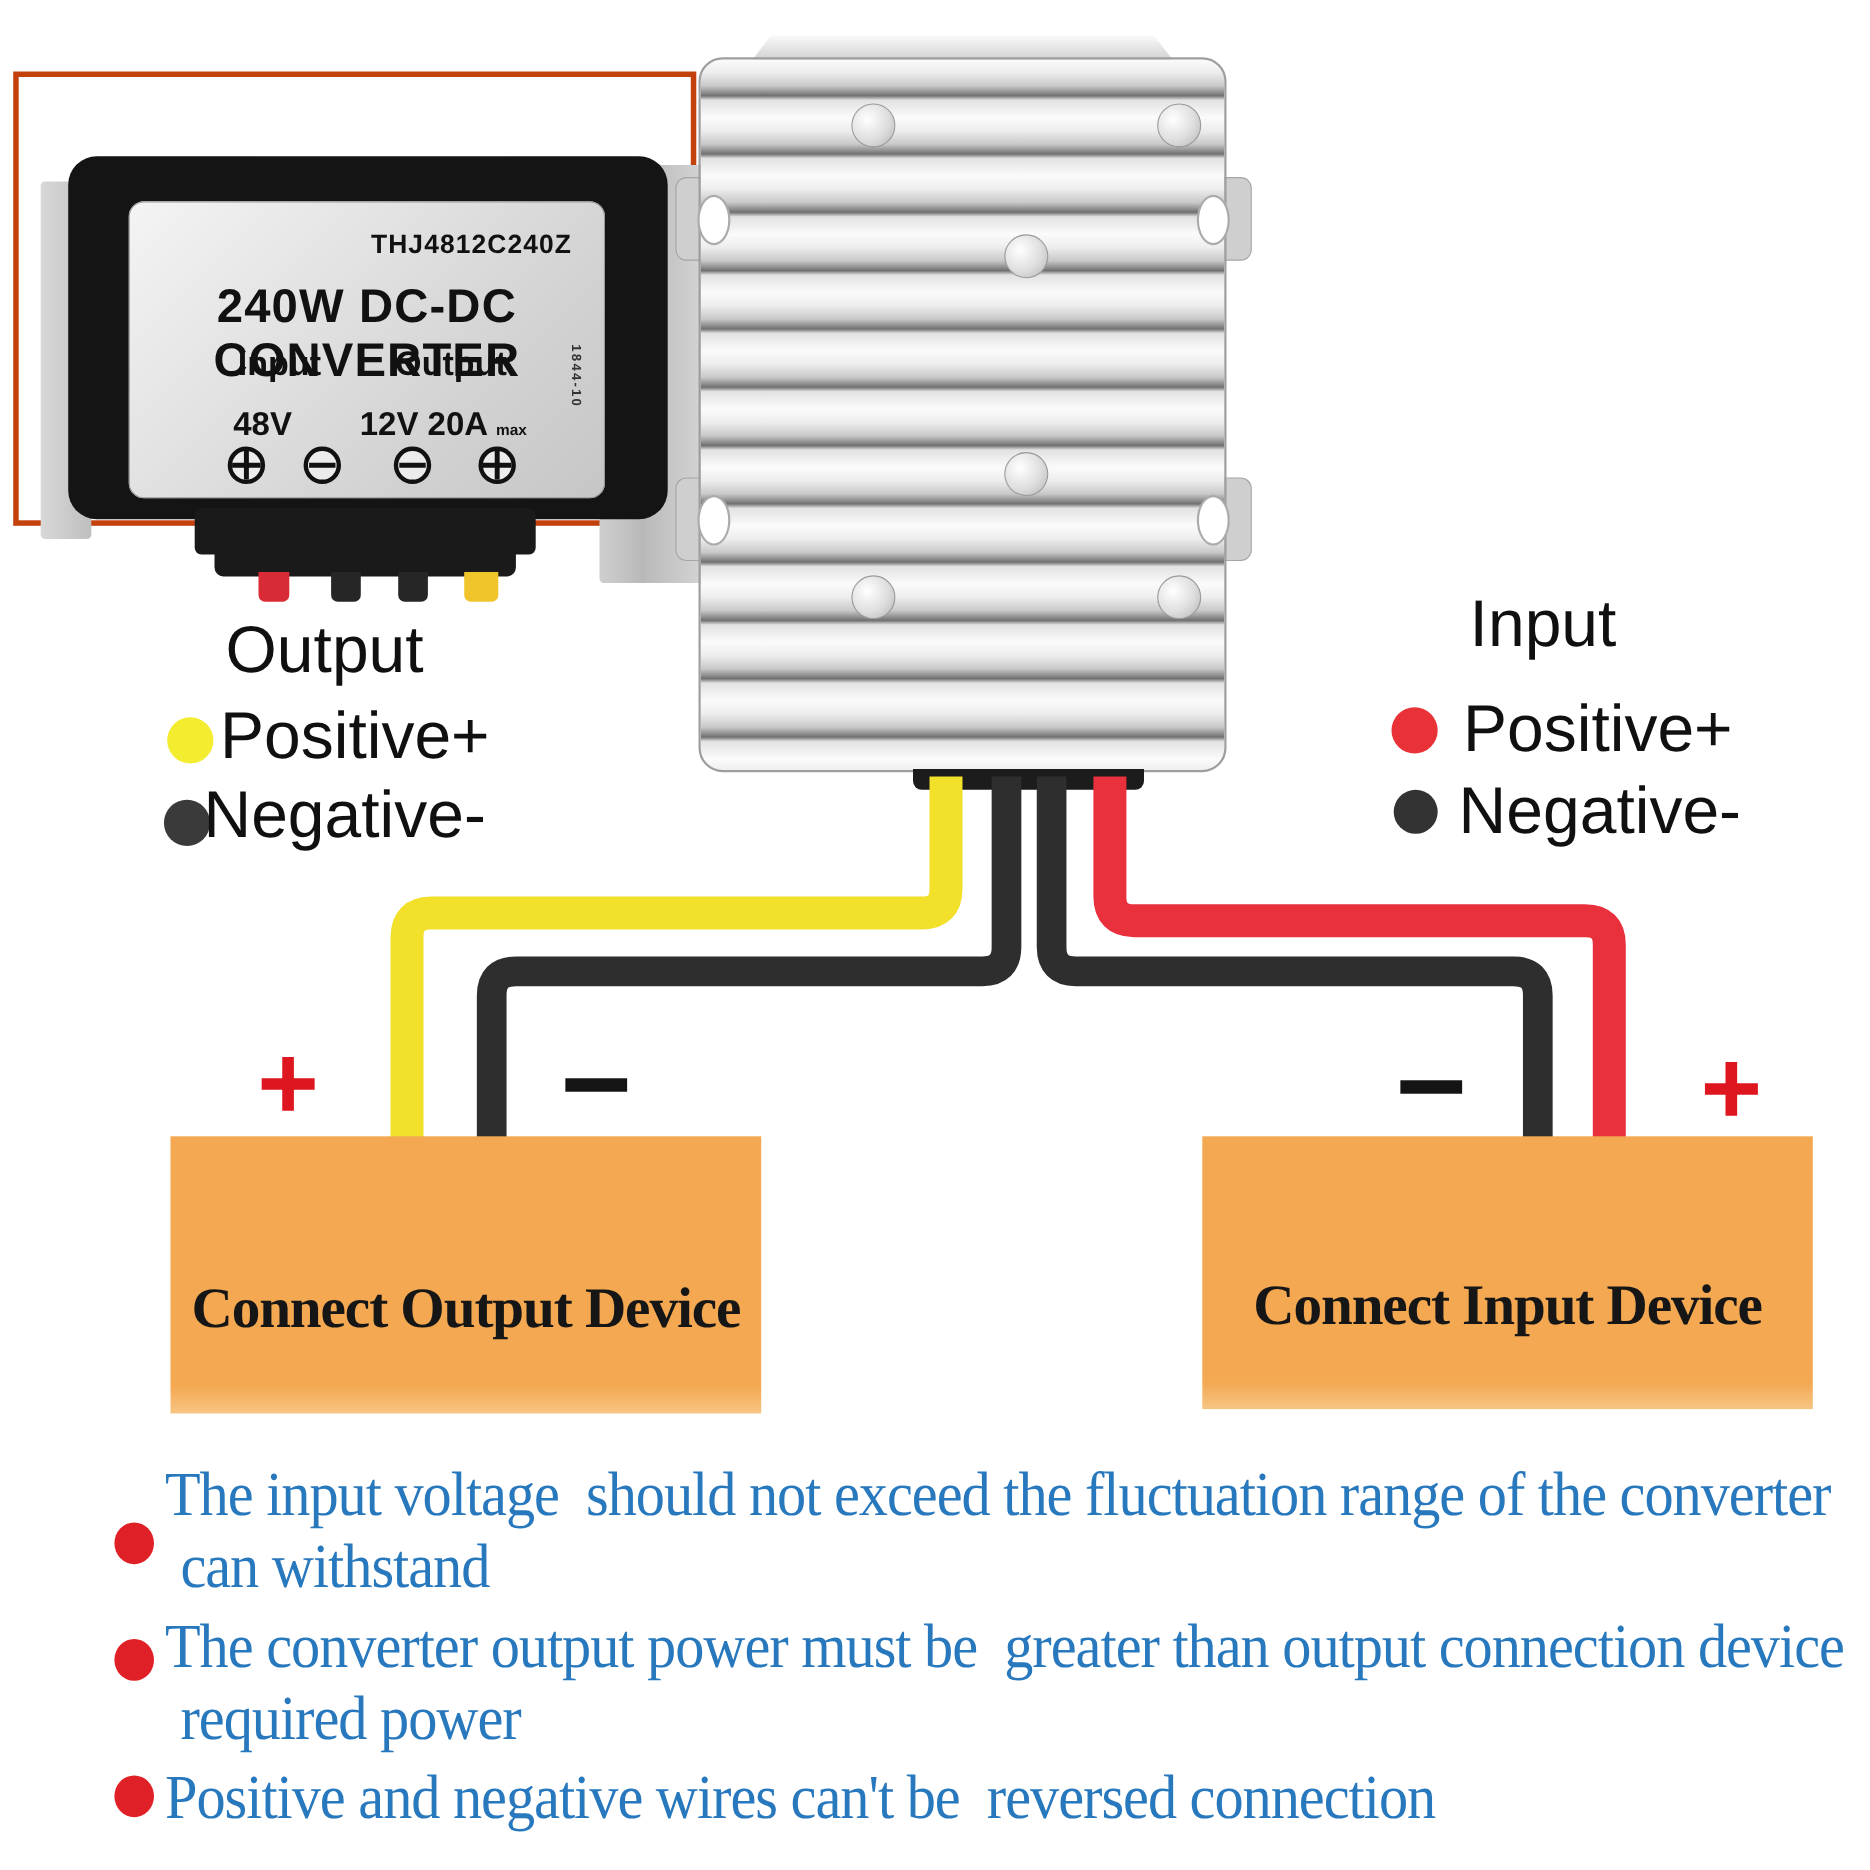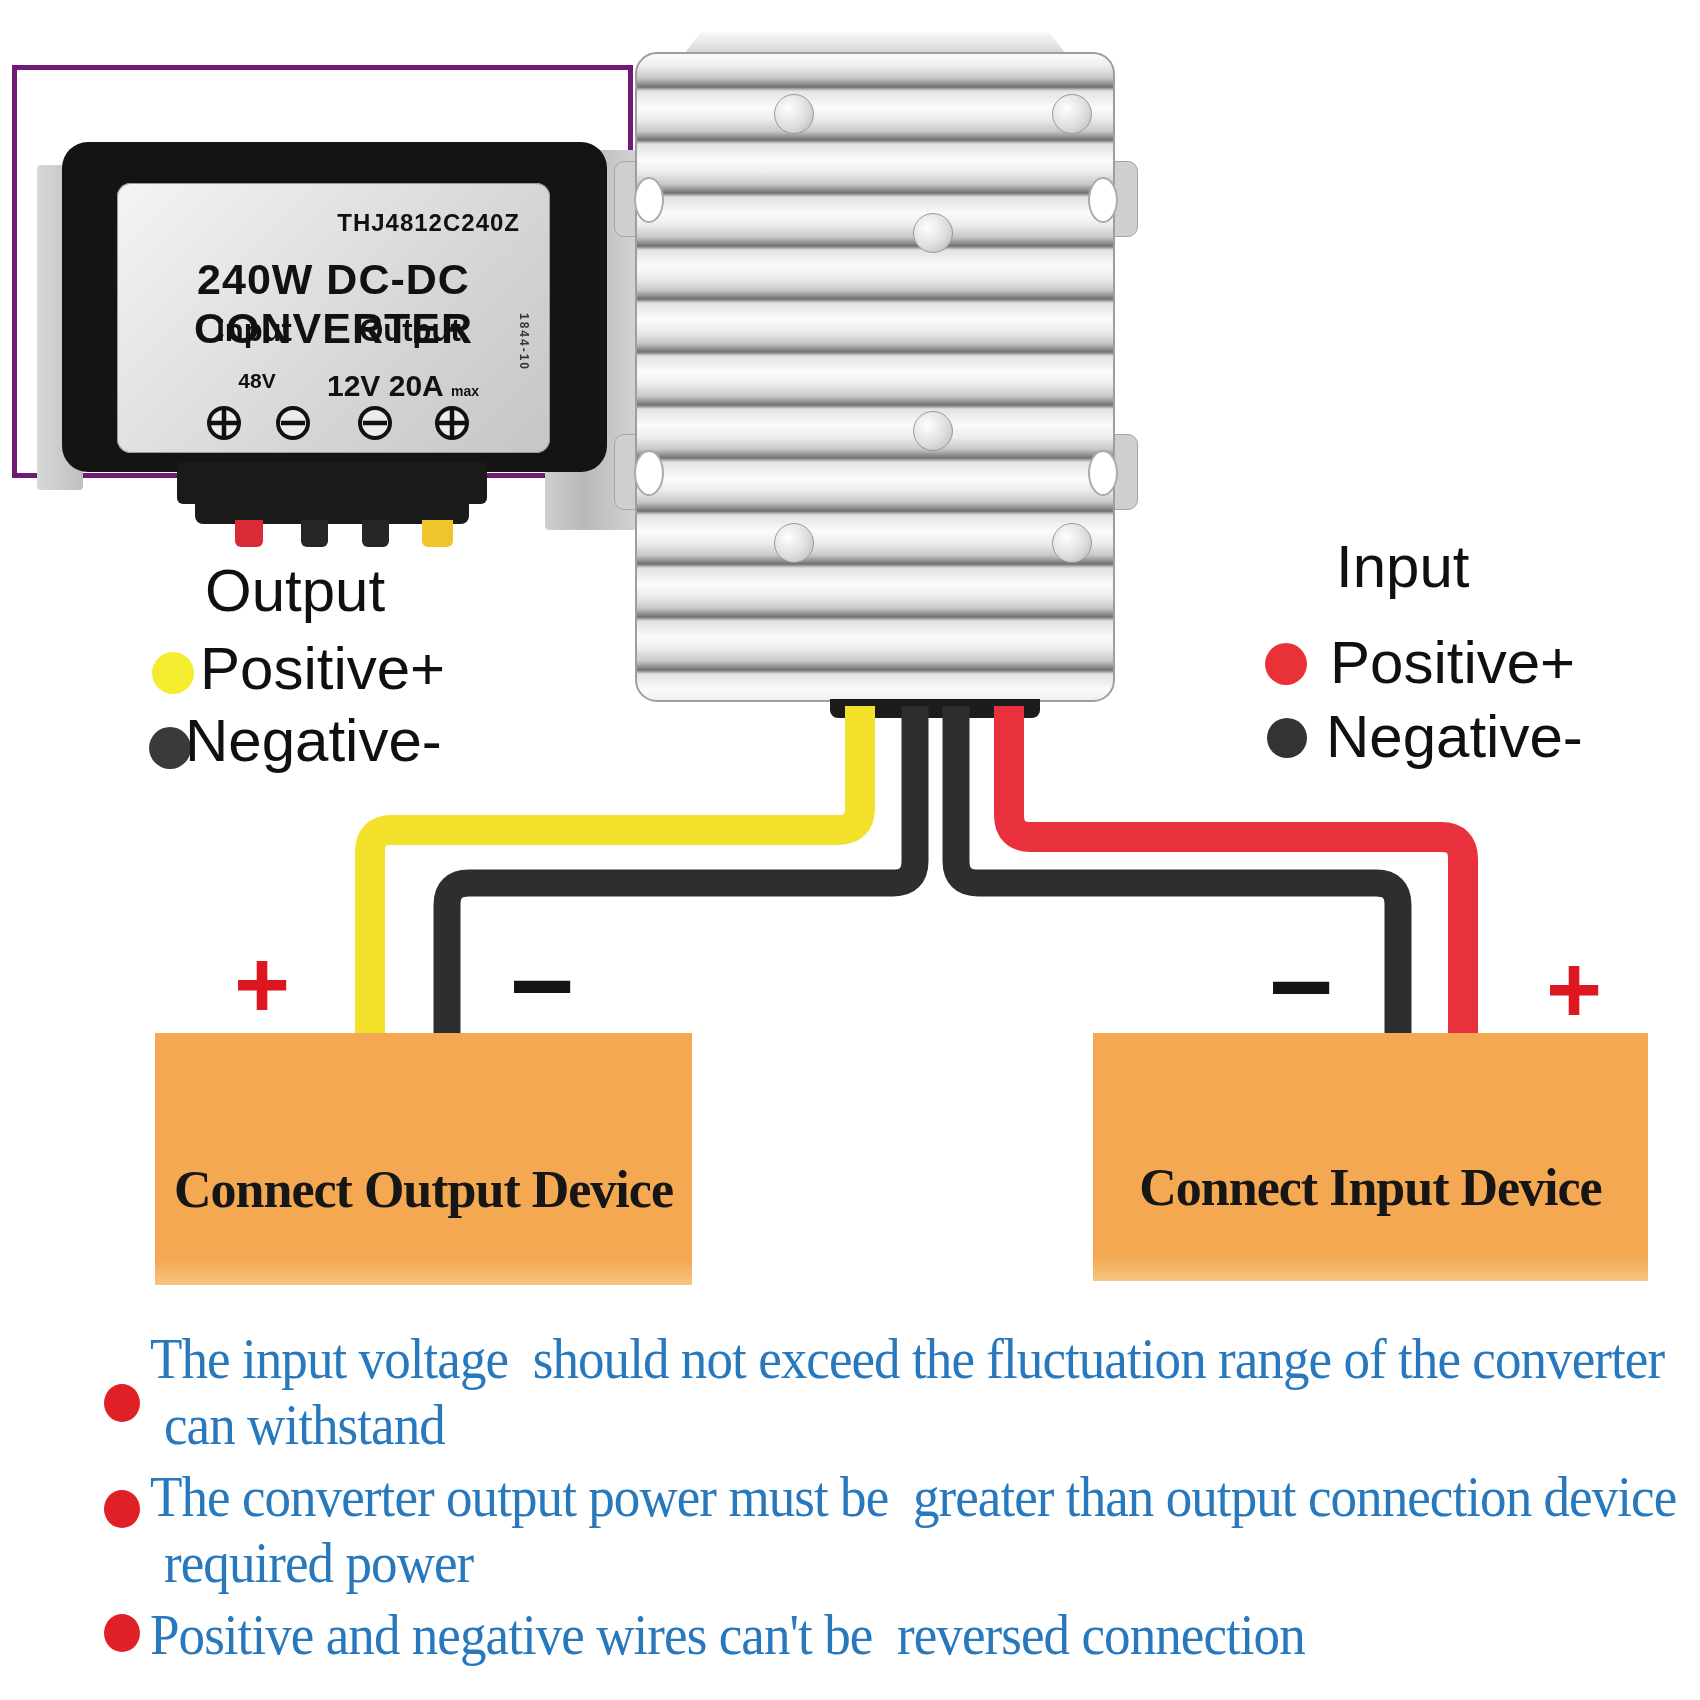--- a/index.html
+++ b/index.html
@@ -1,35 +1,35 @@
 <!DOCTYPE html>
 <html><head>
 <meta charset="utf-8">
 <style>
   html,body{margin:0;padding:0;background:#fff;}
   .page{position:relative;width:1700px;height:1700px;background:#ffffff;overflow:hidden;
         font-family:"Liberation Sans",sans-serif;}
   .abs{position:absolute;}
 
   
-  .inset-frame{left:12px;top:65px;width:621px;height:413px;border:5px solid #701a75;
+  .inset-frame{left:12px;top:65px;width:621px;height:413px;border:5px solid #c2410c;
                background:#fff;box-sizing:border-box;}
   .flange-left{left:20px;top:95px;width:46px;height:325px;background:linear-gradient(90deg,#d8d8d8,#bfbfbf);border-radius:4px;}
   .flange-right{left:528px;top:80px;width:98px;height:380px;background:linear-gradient(90deg,#cfcfcf,#b9b9b9 40%,#d6d6d6);border-radius:4px;}
   .inset-body{left:45px;top:72px;width:545px;height:330px;background:#141414;border-radius:26px;}
   .inset-label{left:100px;top:113px;width:433px;height:270px;border-radius:14px;
                background:linear-gradient(135deg,#f4f4f4,#d2d2d2 70%,#c6c6c6);
                box-shadow:inset 0 0 0 1px #9a9a9a;}
   .lbl-model{left:0;top:26px;width:100%;text-align:right;padding-right:30px;box-sizing:border-box;
              font-weight:bold;font-size:24px;letter-spacing:1px;color:#111;}
   .lbl-title{left:0;top:72px;width:100%;text-align:center;font-weight:bold;font-size:43px;
              letter-spacing:1px;color:#111;}
   .lbl-io-in{left:92px;top:130px;width:90px;text-align:center;font-weight:bold;font-size:31px;color:#111;}
   .lbl-io-out{left:238px;top:130px;width:110px;text-align:center;font-weight:bold;font-size:31px;color:#111;}
-  .lbl-val-in{left:95px;top:186px;width:90px;text-align:center;font-weight:bold;font-size:21px;color:#111;}
+  .lbl-val-in{left:95px;top:186px;width:90px;text-align:left;font-weight:bold;font-size:30px;color:#111;}
   .lbl-val-out{left:210px;top:186px;width:170px;font-weight:bold;font-size:30px;color:#111;}
   .lbl-val-out .max{font-size:14px;font-weight:bold;}
   .lbl-serial{left:400px;top:130px;writing-mode:vertical-rl;font-size:12px;font-weight:bold;
               letter-spacing:2px;color:#333;}
   .screw{width:40px;height:40px;}
   .inset-conn1{left:160px;top:392px;width:310px;height:42px;background:#1a1a1a;border-radius:6px;}
   .inset-conn2{left:178px;top:428px;width:274px;height:26px;background:#1a1a1a;border-radius:0 0 8px 8px;}
   .stub{top:450px;height:27px;border-radius:0 0 6px 6px;}
   .stub-red{left:218px;width:28px;background:#d92b35;}
   .stub-b1{left:284px;width:27px;background:#262626;}

